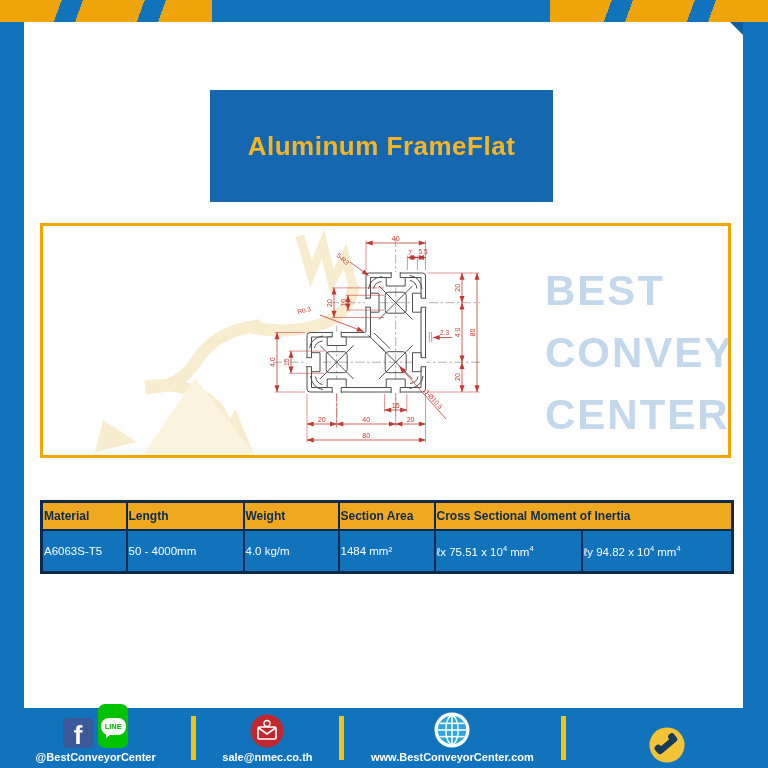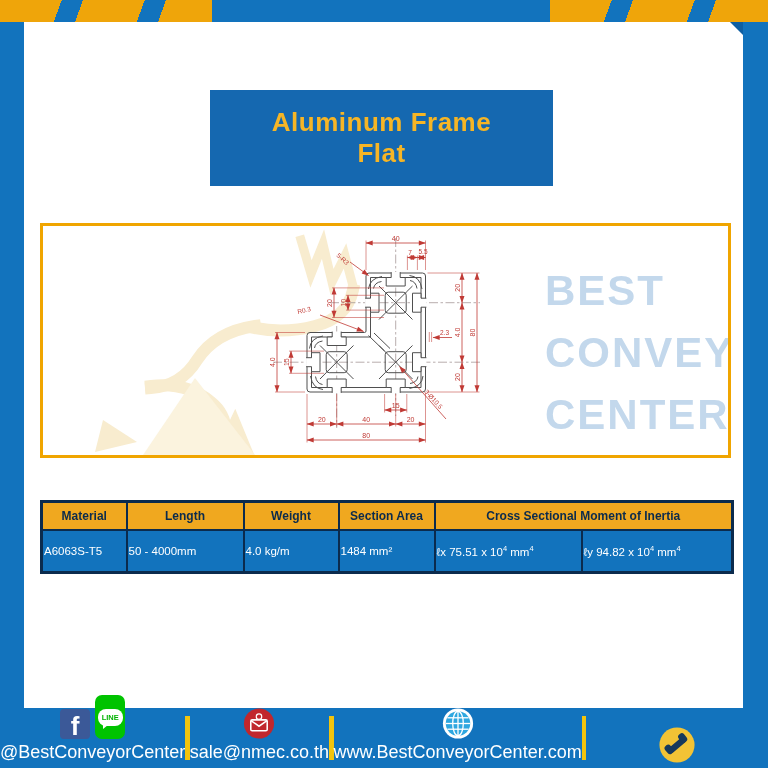--- a/index.html
+++ b/index.html
@@ -11,51 +11,51 @@
            background:repeating-linear-gradient(110deg,#EFA50A 0 58px,#1273BD 58px 78px);}
   .stripeR{position:absolute;right:0;top:0;width:218px;height:22px;
            background:repeating-linear-gradient(110deg,#EFA50A 0 58px,#1273BD 58px 78px);}
   .sidebar-left{position:absolute;left:0;top:22px;bottom:60px;width:24px;background:#1273BD;}
   .sidebar-right{position:absolute;right:0;top:22px;bottom:60px;width:25px;background:#1273BD;}
   .wedge-left{position:absolute;left:0;top:22px;width:24px;height:14px;
               background:linear-gradient(110deg,#EFA50A 52%,transparent 52%);}
   .wedge-right{position:absolute;right:25px;top:22px;width:0;height:0;
                border-top:13px solid #0E5FA3;border-left:13px solid transparent;}
   
-  .title-box{position:absolute;left:210px;top:90px;width:343px;height:96px;background:#1568B0;
-             display:flex;flex-direction:column;justify-content:center;align-items:center;}
+  .title-box{position:absolute;left:210px;top:90px;width:343px;height:112px;background:#1568B0;
+             display:flex;flex-direction:row;justify-content:center;align-items:center;}
   .title-box div{color:#F6B525;font-weight:800;font-size:26px;line-height:31px;letter-spacing:.5px;}
   
   .draw-box{position:absolute;left:40px;top:223px;width:685px;height:229px;
             border:3px solid #F0A500;background:#fff;overflow:hidden;}
   .wm-text{position:absolute;left:502px;top:34px;font-size:42px;font-weight:800;
            letter-spacing:2px;line-height:62px;color:#C3D8EC;white-space:nowrap;}
   .wm-deer{position:absolute;left:0;top:0;}
   .draw-svg{position:absolute;left:0;top:0;}
   .pl{stroke:#4F4F4F;stroke-width:1;fill:none;}
   .plw{stroke:#4F4F4F;stroke-width:1;fill:#ffffff;}
   .cl{stroke:#9b8a8a;stroke-width:.7;fill:none;stroke-dasharray:9 2.5 2.5 2.5;}
   .dl{stroke:#C03A35;stroke-width:.8;fill:none;}
   .ext{stroke:#C03A35;stroke-width:.55;fill:none;}
   .dt{fill:#C03A35;font-size:7px;font-family:"Liberation Sans",sans-serif;}
   .dts{fill:#C03A35;font-size:6.5px;font-family:"Liberation Sans",sans-serif;}
   
   .spec-table{position:absolute;left:40px;top:500px;border-collapse:collapse;table-layout:fixed;}
   .spec-table th{background:#F0A81F;color:#0B2B4D;font-size:12px;font-weight:bold;height:24px;
-                 border:2px solid #0B2B4D;text-align:center;}
+                 border:2px solid #0B2B4D;text-align:left;}
   .spec-table td{background:#1273BD;color:#ffffff;font-size:11.5px;height:38px;
                  border:2px solid #0B2B4D;text-align:left;}
   .spec-table{border:3px solid #0B2B4D;}
   .spec-table sup{font-size:7.5px;}
   
   .footer{position:absolute;left:0;bottom:0;width:768px;height:60px;background:#1273BD;
           display:flex;align-items:stretch;}
   .fsec{display:flex;flex-direction:column;justify-content:flex-end;align-items:center;
         padding-bottom:5px;gap:3px;}
-  .fsec .flabel{color:#fff;font-weight:normal;font-size:18px;white-space:nowrap;}
+  .fsec .flabel{color:#fff;font-weight:bold;font-size:11px;white-space:nowrap;}
   .fdiv{width:5px;background:#F2C40D;height:44px;align-self:center;}
   .ficons{display:flex;gap:5px;align-items:flex-end;}
   .fb-ic{width:30px;height:30px;background:#3B5998;border-radius:4px;color:#fff;
          font-weight:bold;font-size:26px;line-height:34px;text-align:center;overflow:hidden;}
   .line-ic{width:30px;height:44px;background:#00C300;border-radius:7px;
            display:flex;align-items:center;justify-content:center;position:relative;}
   .line-bubble{background:#fff;border-radius:8px;color:#00B300;font-size:7.5px;font-weight:bold;
                padding:4px 4px;position:relative;}
   .line-bubble:after{content:"";position:absolute;left:5px;bottom:-3px;border-top:4px solid #fff;
                      border-right:5px solid transparent;}

